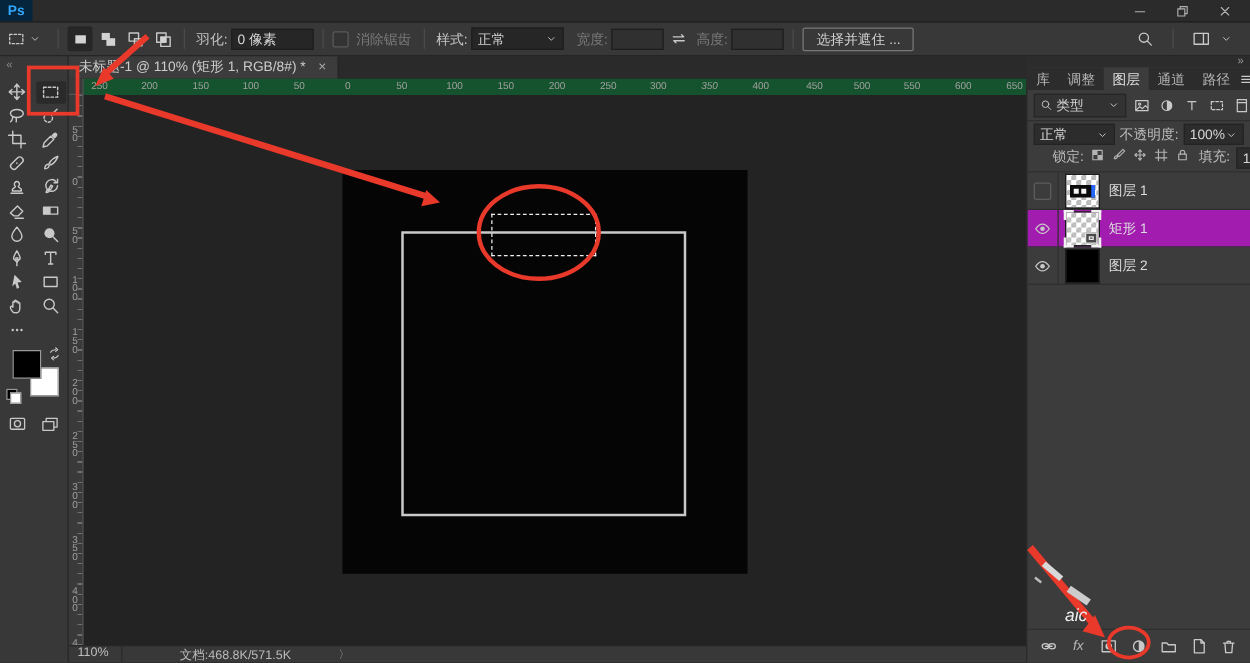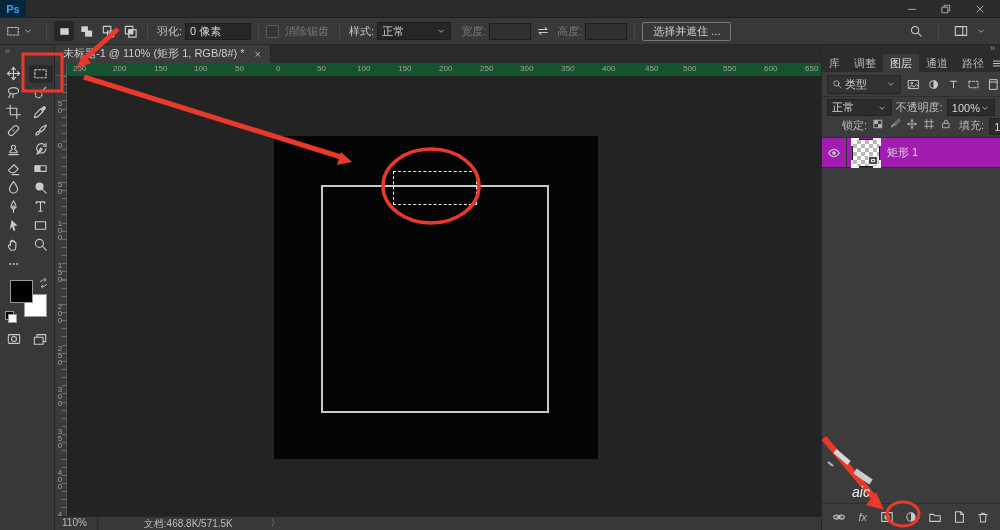--- a/index.html
+++ b/index.html
@@ -567,35 +567,58 @@
             <path d="M5.7 7V5.2a2.3 2.3 0 014.6 0V7"></path>
           </svg></div>
       </div>
     <span class="plabel" style="margin-left:2px">填充:</span>
     <div class="sel-box pct-box">
       <span>100%</span>
 
     </div>
   </div>
   <div class="layers">
+      <div class="layer-row">
+        <div class="eye-well">
+          <span class="eye-empty"></span>
+        </div>
+        <div class="thumb checker">
+          <span class="t-raster">
+            <i class="d1"></i>
+            <i class="d2"></i>
+            <b></b>
+          </span>
+        </div>
+        <span class="lname">图层 1</span>
+      </div>
       <div class="layer-row selected">
         <div class="eye-well">
           <svg class="st" width="14" height="14" viewBox="0 0 16 16">
             <path d="M1.8 8C3.8 5.1 6 3.7 8 3.7S12.2 5.1 14.2 8C12.2 10.9 10 12.3 8 12.3S3.8 10.9 1.8 8z"></path>
             <circle cx="8" cy="8" r="2.1" fill="#c9c9c9" stroke="none"></circle>
           </svg>
         </div>
         <div class="thumb checker t-shape">
           <span class="bracket b-tl"></span>
           <span class="bracket b-tr"></span>
           <span class="bracket b-bl"></span>
           <span class="bracket b-br"></span>
           <span class="shape-badge"></span>
         </div>
         <span class="lname">矩形 1</span>
+      </div>
+      <div class="layer-row">
+        <div class="eye-well">
+          <svg class="st" width="14" height="14" viewBox="0 0 16 16">
+            <path d="M1.8 8C3.8 5.1 6 3.7 8 3.7S12.2 5.1 14.2 8C12.2 10.9 10 12.3 8 12.3S3.8 10.9 1.8 8z"></path>
+            <circle cx="8" cy="8" r="2.1" fill="#c9c9c9" stroke="none"></circle>
+          </svg>
+        </div>
+        <div class="thumb black"></div>
+        <span class="lname">图层 2</span>
       </div>
     </div>
   <div class="dock-bottom">
       <div class="db-ic">
         <svg class="st" width="14" height="14" viewBox="0 0 16 16">
           <ellipse cx="5" cy="8" rx="3" ry="2.4"></ellipse>
           <ellipse cx="11" cy="8" rx="3" ry="2.4"></ellipse>
           <path d="M5 8h6"></path>
         </svg>
       </div>

